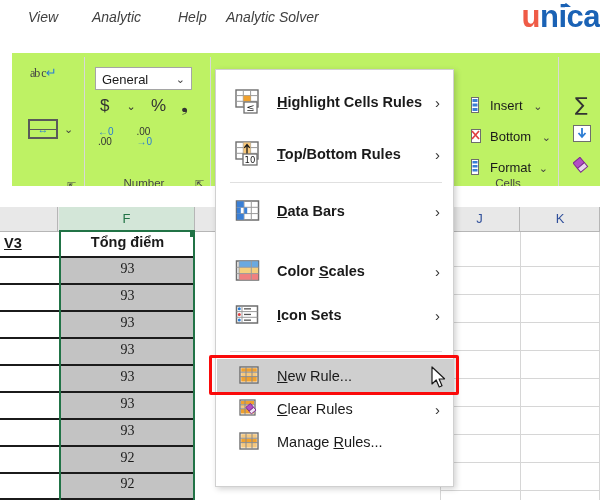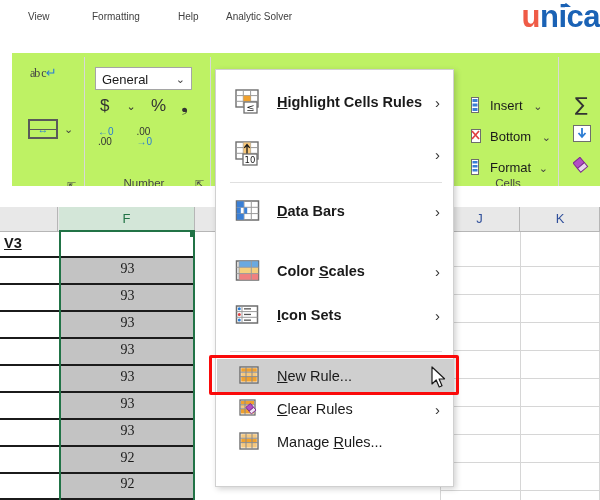--- a/index.html
+++ b/index.html
@@ -11,22 +11,22 @@
   }
   #root { position: relative; width: 600px; height: 500px; background: #fff; }
 
   
   .tabbar {
     position: absolute; left: 0; top: 0; width: 600px; height: 36px;
     background: #ffffff;
   }
   .tab {
     position: absolute; top: 7px;
-    font-size: 10px; color: #414141;
-    white-space: nowrap; line-height: 20px;
+    font-size: 14px; color: #414141;
+    white-space: nowrap; line-height: 20px; font-style: italic;
   }
 
   
   .logo {
     position: absolute; right: 0px; top: -2px;
     font-size: 31px; font-weight: 700;
     letter-spacing: -0.5px; line-height: 38px;
     white-space: nowrap;
   }
   .logo .u { color: #ef5b46; }
@@ -207,21 +207,21 @@
   
   .cursor { position: absolute; left: 431px; top: 366px; z-index: 60; }
 </style>
 </head>
 <body>
 
 <div id="root">
 
   <div class="tabbar">
     <div class="tab" style="left:28px">View</div>
-    <div class="tab" style="left:92px">Formatting</div>
+    <div class="tab" style="left:92px">Analytic</div>
     <div class="tab" style="left:178px">Help</div>
     <div class="tab" style="left:226px">Analytic Solver</div>
 
     <div class="logo">
       <span class="u">u</span><span class="rest">nica</span>
       <span class="cap"></span>
     </div>
   </div>
 
   <div class="ribbon">
@@ -362,20 +362,21 @@
     <div class="rowline" style="left:0px;top:124px;width:193px"></div>
     <div class="rowline" style="left:0px;top:151px;width:193px"></div>
     <div class="rowline" style="left:0px;top:178px;width:193px"></div>
     <div class="rowline" style="left:0px;top:205px;width:193px"></div>
     <div class="rowline" style="left:0px;top:232px;width:193px"></div>
     <div class="rowline" style="left:0px;top:259px;width:193px"></div>
     <div class="rowline" style="left:0px;top:286px;width:193px"></div>
     <div class="rowline" style="left:0px;top:312px;width:193px"></div>
 
     <div class="hdr-txt left" style="left:4px;top:49px;width:56px">V3</div>
+    <div class="hdr-txt" style="left:62px;top:48px;width:131px">Tổng điểm</div>
 
     <div class="sel-border" style="left:59px;top:44px;width:136px;height:272px"></div>
     <div class="sel-handle" style="left:190px;top:46px"></div>
 
     <div class="cell-txt" style="left:62px;top:75px;width:131px">93</div>
     <div class="cell-txt" style="left:62px;top:102px;width:131px">93</div>
     <div class="cell-txt" style="left:62px;top:129px;width:131px">93</div>
     <div class="cell-txt" style="left:62px;top:156px;width:131px">93</div>
     <div class="cell-txt" style="left:62px;top:183px;width:131px">93</div>
     <div class="cell-txt" style="left:62px;top:210px;width:131px">93</div>
@@ -412,20 +413,21 @@
           <line x1="1" y1="6.6" x2="23" y2="6.6" stroke="#9a9a9a"></line>
           <line x1="1" y1="12.3" x2="23" y2="12.3" stroke="#9a9a9a"></line>
           <line x1="8.3" y1="1" x2="8.3" y2="18" stroke="#9a9a9a"></line>
           <line x1="15.6" y1="1" x2="15.6" y2="18" stroke="#9a9a9a"></line>
           <rect x="8.5" y="1.5" width="7" height="16" fill="#f8c87a"></rect>
           <path d="M12 15 L12 4 M9.3 6.8 L12 3.6 L14.7 6.8" stroke="#1a1a1a" stroke-width="1.3" fill="none"></path>
           <rect x="8" y="13" width="14" height="11" fill="#fff" stroke="#6e6e6e" stroke-width="1.3"></rect>
           <text x="15" y="21.6" font-size="8.5" text-anchor="middle" fill="#1a1a1a" font-family="DejaVu Sans">10</text>
         </svg>
       </span>
+      <span class="mi-label"><u>T</u><span>op/Bottom Rules</span></span>
       <span class="mi-arrow">›</span>
     </div>
 
     <div class="mi-sep" style="top:112px"></div>
 
     <div class="mi" style="top:115px">
       <span class="mi-ico">
         <svg width="28" height="26" viewBox="0 0 28 26">
           <rect x="1.5" y="3" width="22" height="19" fill="#fff" stroke="#6e6e6e" stroke-width="1.5"></rect>
           <line x1="1.5" y1="9.3" x2="23.5" y2="9.3" stroke="#9a9a9a"></line>

